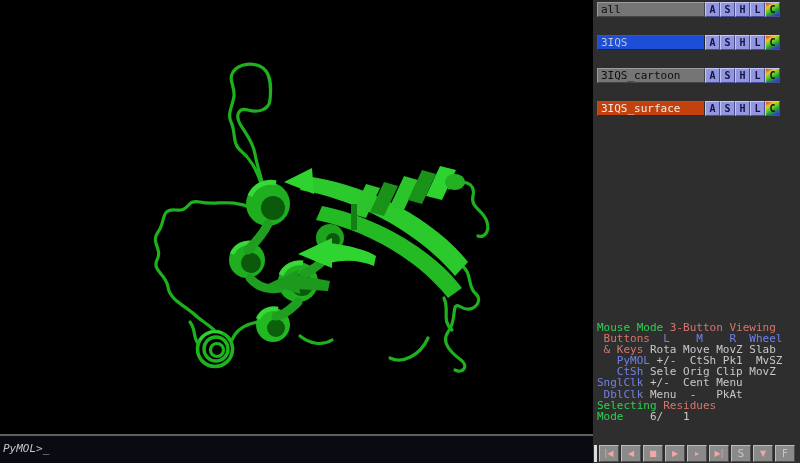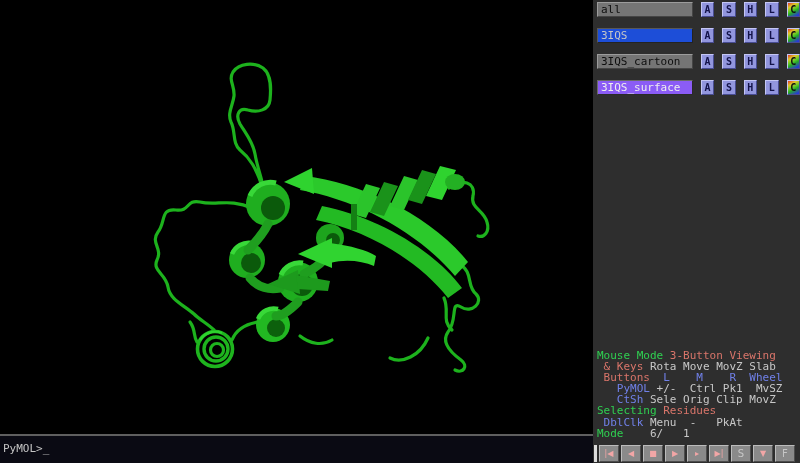--- a/index.html
+++ b/index.html
@@ -6,45 +6,45 @@
   body{width:800px;height:463px;position:relative;background:#000;overflow:hidden;
        font-family:"DejaVu Sans Mono",monospace;}
 
   
   .viewport{position:absolute;left:0;top:0;width:593px;height:434px;background:#000;}
   .viewport svg{display:block;}
 
   
   .cmdbar{position:absolute;left:0;top:434px;width:593px;height:29px;box-sizing:border-box;
           background:#0a0a13;border-top:2px solid #5f5f5f;}
-  .cmdtext{position:absolute;left:3px;top:6px;font-size:11px;color:#c4c4c4;white-space:pre;}
+  .cmdtext{position:absolute;left:3px;top:6px;font-size:11px;color:#c4c4c4;white-space:pre;font-style:italic;}
 
   
   .panel{position:absolute;left:593px;top:0;width:207px;height:463px;background:#2e2e2e;}
 
   
   .objlist{position:absolute;left:0;top:0;width:100%;padding-top:2px;}
-  .objrow{display:flex;align-items:center;gap:8px;padding-left:4px;margin-bottom:11px;height:15px;}
+  .objrow{display:flex;align-items:center;gap:0;padding-left:4px;margin-bottom:18px;height:15px;}
   .objname{width:108px;height:15px;box-sizing:border-box;font-size:11px;line-height:14px;
            padding-left:3px;overflow:hidden;white-space:nowrap;}
   .objname.lit {background:#757575;color:#0e0e0e;border-top:1px solid #9c9c9c;border-left:1px solid #9c9c9c;
                 border-bottom:1px solid #454545;border-right:1px solid #454545;}
   .objname.dim {background:#1d4ed8;color:#c6c6c6;border-top:1px solid #585858;border-left:1px solid #585858;
                 border-bottom:1px solid #232323;border-right:1px solid #232323;}
-  .objname.dim2{background:#8b5cf6;color:#efefef;border-top:1px solid #6a6a6a;border-left:1px solid #6a6a6a;
+  .objname.dim2{background:#c2410c;color:#efefef;border-top:1px solid #6a6a6a;border-left:1px solid #6a6a6a;
                 border-bottom:1px solid #2a2a2a;border-right:1px solid #2a2a2a;}
   .abtn{width:15px;height:15px;box-sizing:border-box;font-size:10px;font-weight:bold;color:#13134a;
         background:#9296de;text-align:center;line-height:13px;
         border-top:1px solid #c4c6f4;border-left:1px solid #c4c6f4;
         border-bottom:1px solid #484c92;border-right:1px solid #484c92;}
   .abtn.cbtn{background:linear-gradient(150deg,#e03828 0%,#e0c828 26%,#58c828 50%,#28a828 62%,#2838d8 92%);
              color:#101010;}
 
   
-  .mousepanel{position:absolute;left:4px;top:350px;font-size:11px;line-height:11.1px;}
+  .mousepanel{position:absolute;left:4px;top:322px;font-size:11px;line-height:11.1px;}
   .mline{white-space:pre;}
   .tg{color:#2fd051;} 
   .ts{color:#d9756a;} 
   .tb{color:#7080e8;} 
   .tw{color:#c8c8c8;} 
 
   
   .transport{position:absolute;left:0;top:444px;width:207px;height:19px;display:flex;
              align-items:center;gap:2px;padding-left:1px;box-sizing:border-box;}
   .tick{width:3px;height:17px;background:#dcdcdc;}
@@ -176,26 +176,27 @@
       <div class="abtn">A</div>
       <div class="abtn">S</div>
       <div class="abtn">H</div>
       <div class="abtn">L</div>
       <div class="abtn cbtn">C</div>
     </div>
   </div>
 
   <div class="mousepanel">
     <div class="mline"><span class="tg">Mouse Mode</span><span class="ts"> 3-Button Viewing</span></div>
+    <div class="mline"><span class="ts"> Buttons</span><span class="tb">  L    M    R  Wheel</span></div>
     <div class="mline"><span class="ts"> &amp; Keys</span><span class="tw"> Rota Move MovZ Slab</span></div>
-    <div class="mline"><span class="ts"> Buttons</span><span class="tb">  L    M    R  Wheel</span></div>
-    <div class="mline"><span class="tb">   PyMOL</span><span class="tw"> +/-  Ctrl Pk1  MvSZ</span></div>
+    <div class="mline"><span class="tb">   PyMOL</span><span class="tw"> +/-  CtSh Pk1  MvSZ</span></div>
     <div class="mline"><span class="tb">   CtSh</span><span class="tw"> Sele Orig Clip MovZ</span></div>
+    <div class="mline"><span class="tb">SnglClk</span><span class="tw"> +/-  Cent Menu</span></div>
+    <div class="mline"><span class="tb"> DblClk</span><span class="tw"> Menu  -   PkAt</span></div>
     <div class="mline"><span class="tg">Selecting</span><span class="ts"> Residues</span></div>
-    <div class="mline"><span class="tb"> DblClk</span><span class="tw"> Menu  -   PkAt</span></div>
     <div class="mline"><span class="tg">Mode</span><span class="tw">    6/   1</span></div>
   </div>
 
   <div class="transport">
     <div class="tick"></div>
     <div class="pbtn">|◀</div>
     <div class="pbtn">◀</div>
     <div class="pbtn">■</div>
     <div class="pbtn">▶</div>
     <div class="pbtn">▸</div>

